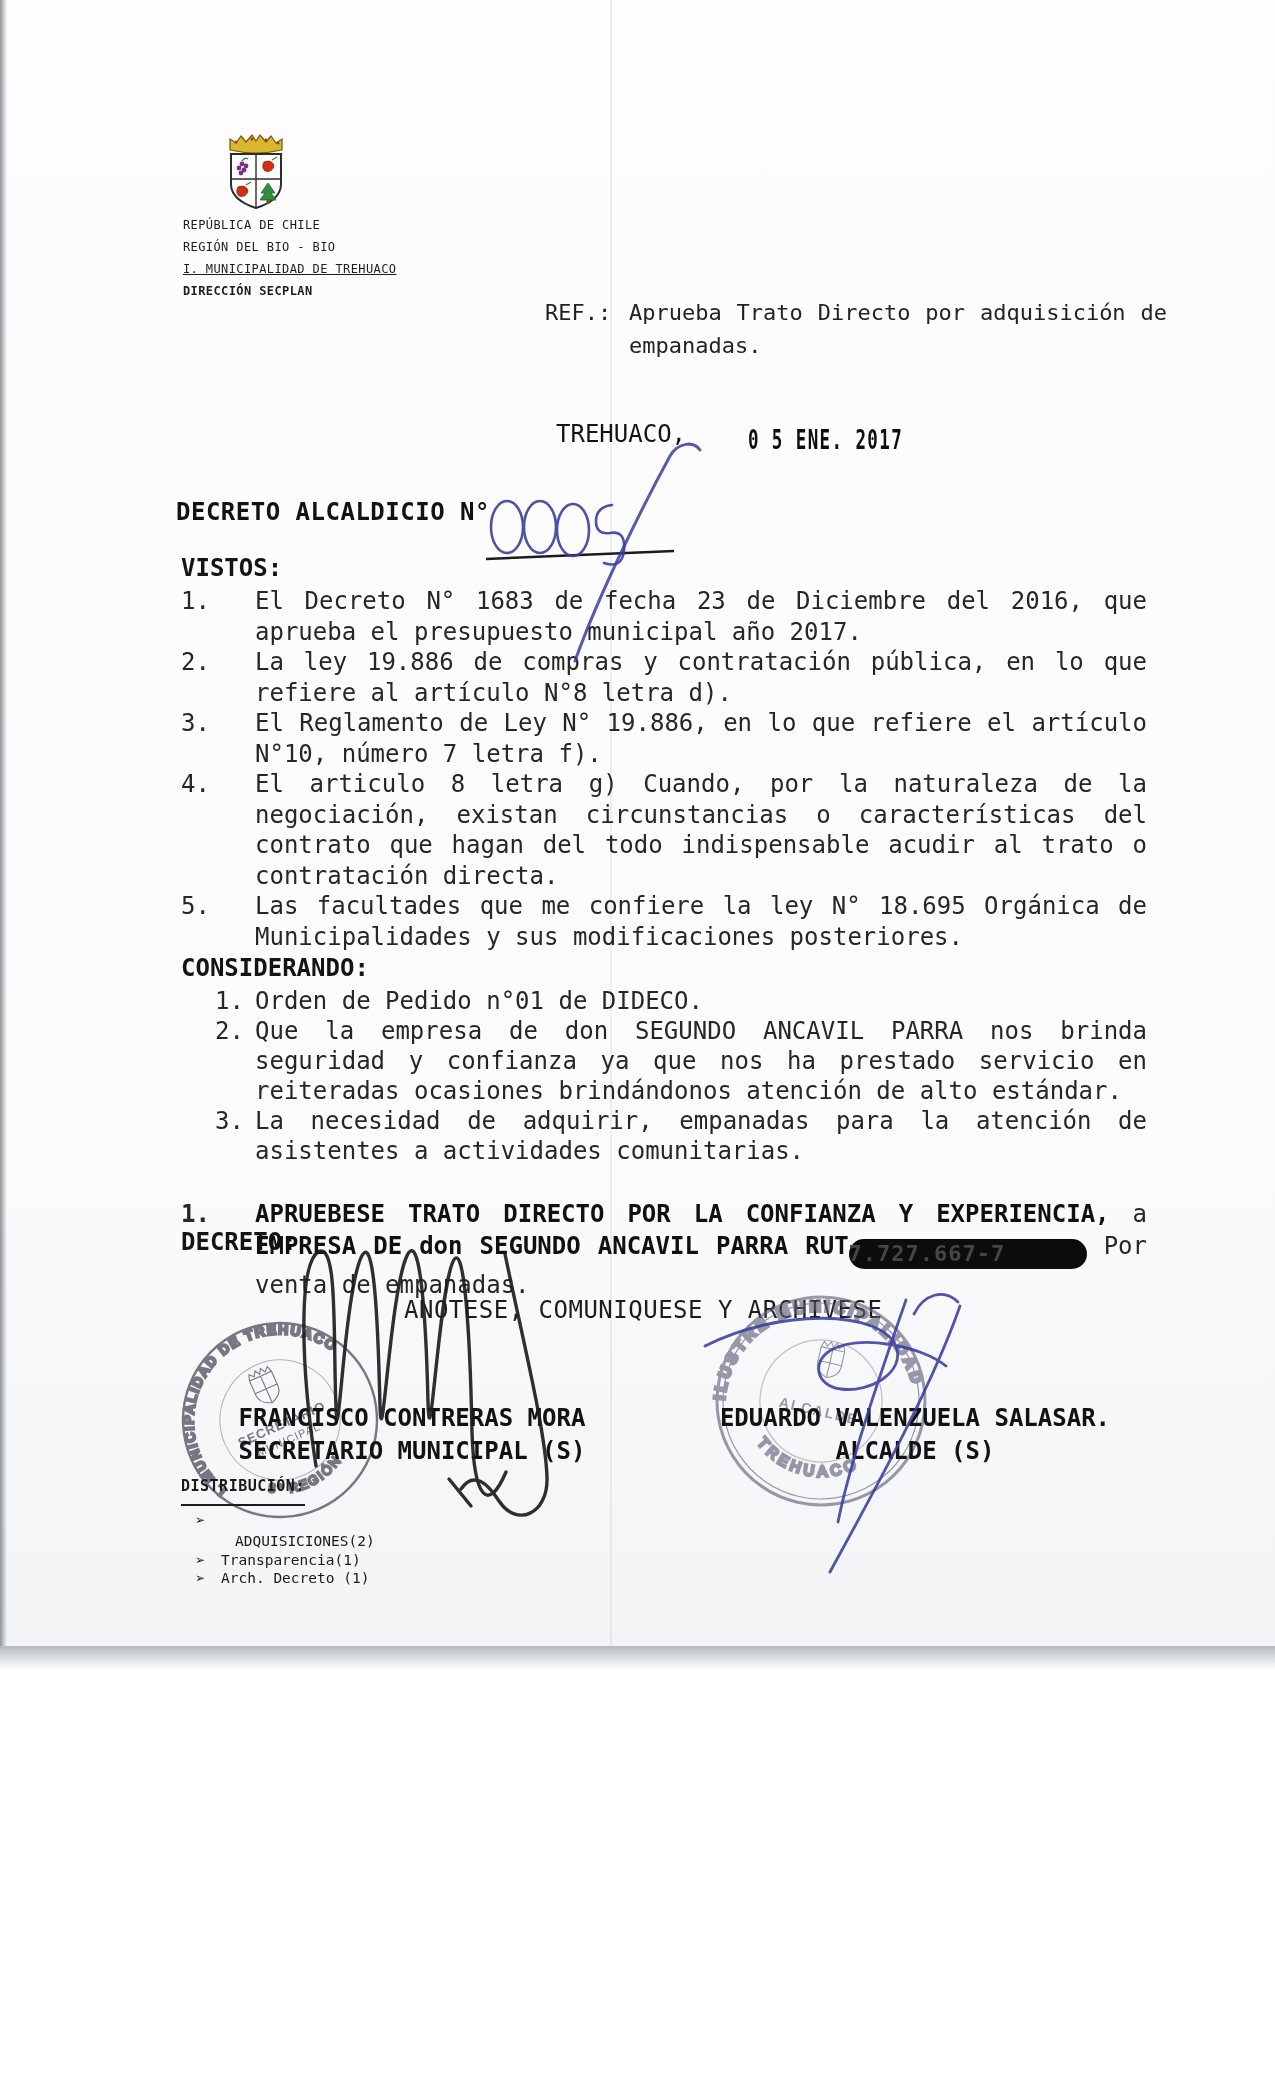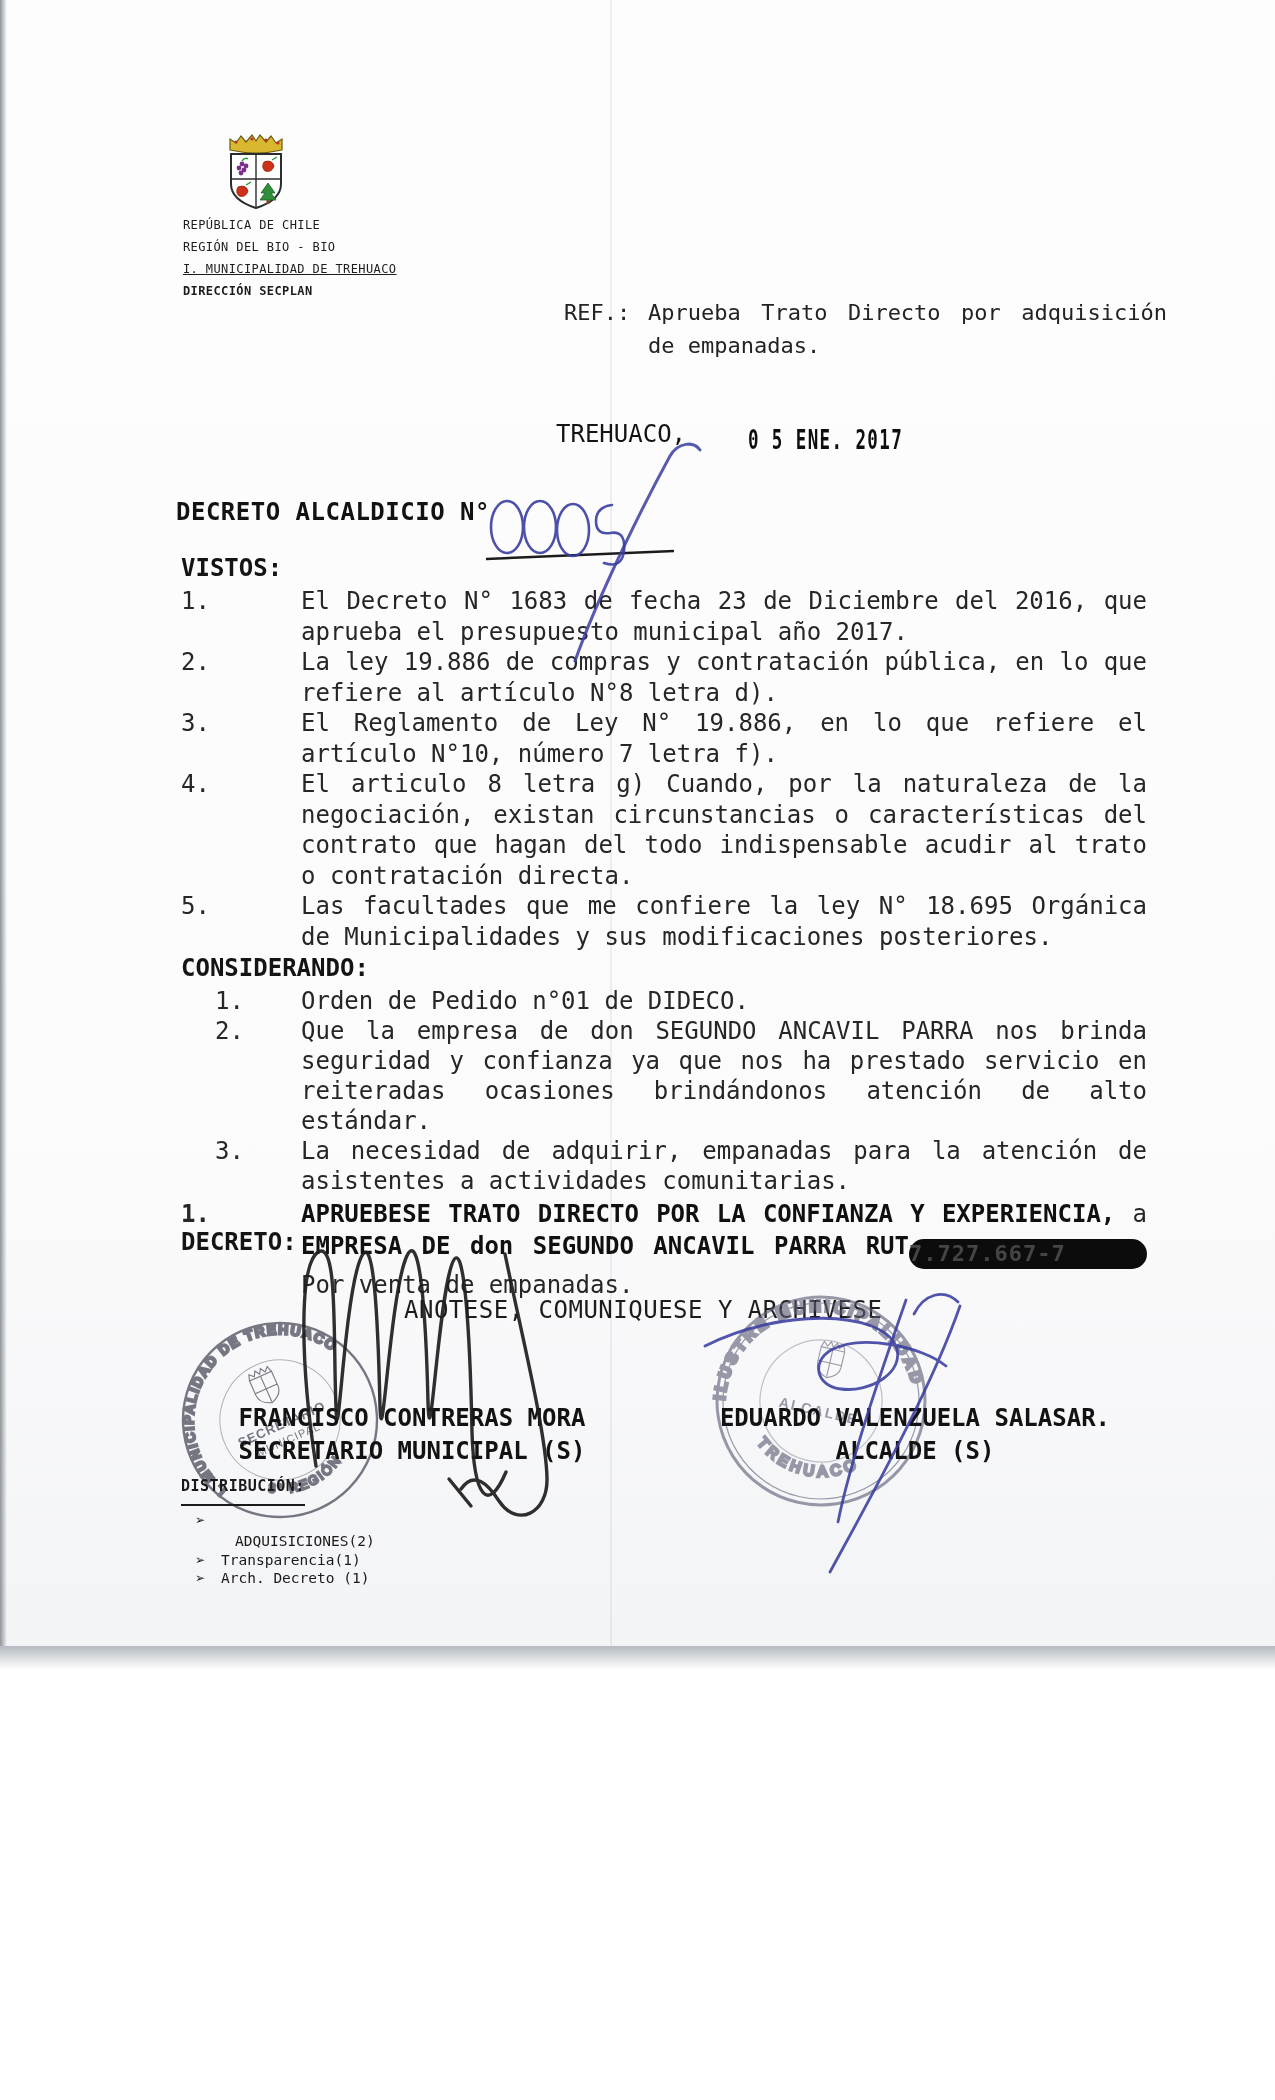--- a/index.html
+++ b/index.html
@@ -13,40 +13,40 @@
         background:rgba(110,120,150,0.10);}
   .page-shadow{position:absolute;left:0;top:1646px;width:1275px;height:24px;
         background:linear-gradient(180deg,#b4bac0 0%,#dfe2e5 55%,#ffffff 100%);}
   .logo{position:absolute;left:220px;top:132px;width:72px;height:84px;}
   .hdr{position:absolute;left:183px;top:214px;font-size:12px;line-height:22px;
        color:#1d1d1d;letter-spacing:.4px;white-space:nowrap;}
   .hdr .u{text-decoration:underline;}
   .hdr .b{font-weight:bold;}
   .ref{position:absolute;left:545px;top:296px;width:622px;display:flex;
        font-size:22px;line-height:33px;color:#232323;}
-  .ref-label{flex:none;width:84px;margin-left:19px;}
+  .ref-label{flex:none;width:84px;}
   .ref-text{flex:1;text-align:justify;}
   .city{position:absolute;left:556px;top:420px;font-size:24px;font-weight:normal;color:#141414;}
   .datestamp{position:absolute;left:748px;top:424px;font-size:25px;font-weight:bold;
        color:#0e0e0e;letter-spacing:2px;transform:scaleX(.7) scaleY(1.08);transform-origin:left top;
        white-space:nowrap;}
   .decree-title{position:absolute;left:176px;top:498px;font-size:24px;font-weight:bold;
        color:#121212;letter-spacing:.5px;}
   .sec-h{position:absolute;left:181px;font-size:24px;font-weight:bold;color:#141414;}
   .vistos-h{top:554px;}
   .cons-h{top:954px;}
   .dec-h{top:1228px;}
   .listblock{position:absolute;color:#262626;}
   .vistos{left:181px;top:586px;width:966px;font-size:24px;line-height:30.5px;}
   .cons{left:215px;top:986px;width:932px;font-size:24px;line-height:30px;}
   .decreto{left:181px;top:1198px;width:966px;font-size:24px;line-height:32px;}
   .row{display:flex;}
   .num{flex:none;width:74px;}
   .cons .num{width:40px;}
-  .txt{flex:1;text-align:justify;margin-left:46px;}
+  .txt{flex:1;text-align:justify;}
   .decreto .num{font-weight:bold;}
   .bseg{font-weight:bold;color:#101010;}
   .reg{font-weight:normal;}
   .redact{display:inline-block;width:238px;height:30px;background:#0c0c0c;border-radius:15px;
        color:#454545;font-size:22px;font-weight:bold;text-align:left;line-height:30px;
        vertical-align:-7px;letter-spacing:1px;}
   .closing{position:absolute;left:404px;top:1296px;font-size:24px;color:#1c1c1c;letter-spacing:.5px;}
   .signer{position:absolute;text-align:center;font-size:24px;font-weight:bold;
        line-height:33px;color:#121212;white-space:nowrap;}
   .signerL{left:232px;top:1402px;width:360px;}

